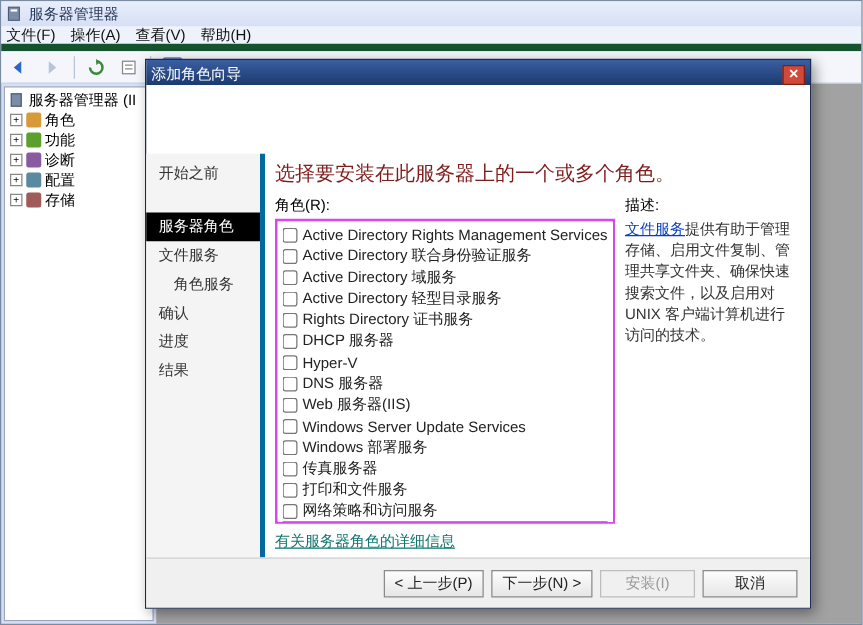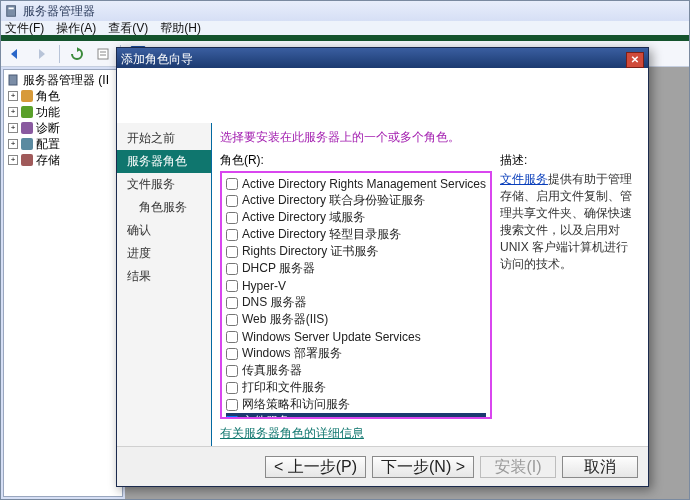--- a/index.html
+++ b/index.html
@@ -32,40 +32,40 @@
   .wiz-header-icon { width: 44px; height: 44px; position: relative; margin-right: 10px; }
   .srv-stack { width: 26px; height: 38px; background: #cfd5df; border: 1px solid #8a93a4; position: absolute; }
   .srv-stack.s2 { left: 6px; top: 3px; background: #d9dee7; }
   .plus { position: absolute; right: -4px; bottom: -2px; width: 18px; height: 18px; background: #4aa33a; border-radius: 50%; border: 1px solid #2a7a1e; }
   .plus::before, .plus::after { content: ""; position: absolute; background: #fff; }
   .plus::before { left: 3px; top: 7px; width: 10px; height: 2px; }
   .plus::after  { left: 7px; top: 3px; width: 2px; height: 10px; }
   .wiz-header-title { font-size: 15px; color: #1a3f7c; }
   
   .wiz-body { position: absolute; top: 75px; left: 0; right: 0; bottom: 40px; display: flex; }
-  .wiz-nav { width: 138px; background: #f4f4f4; border-right: 1px solid #0369a1; padding-top: 4px; }
+  .wiz-nav { width: 138px; background: #f4f4f4; border-right: 4px solid #0369a1; padding-top: 4px; }
   .wiz-nav-item { padding: 3px 10px; color: #333; font-size: 12px; }
   .wiz-nav-item.indent { padding-left: 22px; }
-  .wiz-nav-item.sel { background: #0f766e; color: #fff; }
+  .wiz-nav-item.sel { background: #000000; color: #fff; margin-top: 20px; }
   
   .wiz-main { flex: 1; padding: 6px 10px 4px 8px; display: flex; flex-direction: column; }
-  .wiz-instr { font-size: 12px; color: #a21caf; margin-bottom: 6px; }
+  .wiz-instr { font-size: 16px; color: #7f1d1d; margin-bottom: 6px; }
   .wiz-cols { flex: 1; display: flex; gap: 8px; overflow: hidden; }
   .col-roles { flex: 1; display: flex; flex-direction: column; }
   .col-head { font-size: 12px; color: #000000; margin-bottom: 2px; }
   .roles-box { flex: 1; border: 2px solid #d946ef; background: #fff; overflow-y: auto; padding: 2px 4px; }
   .role-row { display: flex; align-items: center; height: 17px; font-size: 12px; color: #222; white-space: nowrap; }
   .role-row input { margin-right: 4px; width: 12px; height: 12px; }
   .role-row.sel { background: #1b3a70; color: #fff; }
   .more-link { color: #0f766e; text-decoration: underline; font-size: 12px; margin-top: 6px; cursor: default; }
   .col-desc { width: 138px; font-size: 12px; color: #333; }
   .desc-link { color: #0a3fbb; text-decoration: underline; }
   
   .wiz-footer { position: absolute; bottom: 0; left: 0; right: 0; height: 40px; background: #f0f0f0; border-top: 1px solid #d0d0d0; display: flex; align-items: center; justify-content: flex-end; gap: 6px; padding: 0 10px; }
-  .btn { min-width: 76px; height: 22px; background: linear-gradient(#fdfdfd,#e6e6e6); border: 1px solid #8a8a8a; font-size: 16px; padding: 0 8px; color: #222; }
+  .btn { min-width: 76px; height: 22px; background: linear-gradient(#fdfdfd,#e6e6e6); border: 1px solid #8a8a8a; font-size: 12px; padding: 0 8px; color: #222; }
   .btn:disabled { color: #9a9a9a; border-color: #bdbdbd; background: #f0f0f0; }
   
   .arrow { display:inline-block; width: 14px; height: 12px; }
 </style>
 </head>
 <body>
 
 <div class="main-window">
   <div class="main-title">
     <svg class="icon" viewBox="0 0 16 16">

